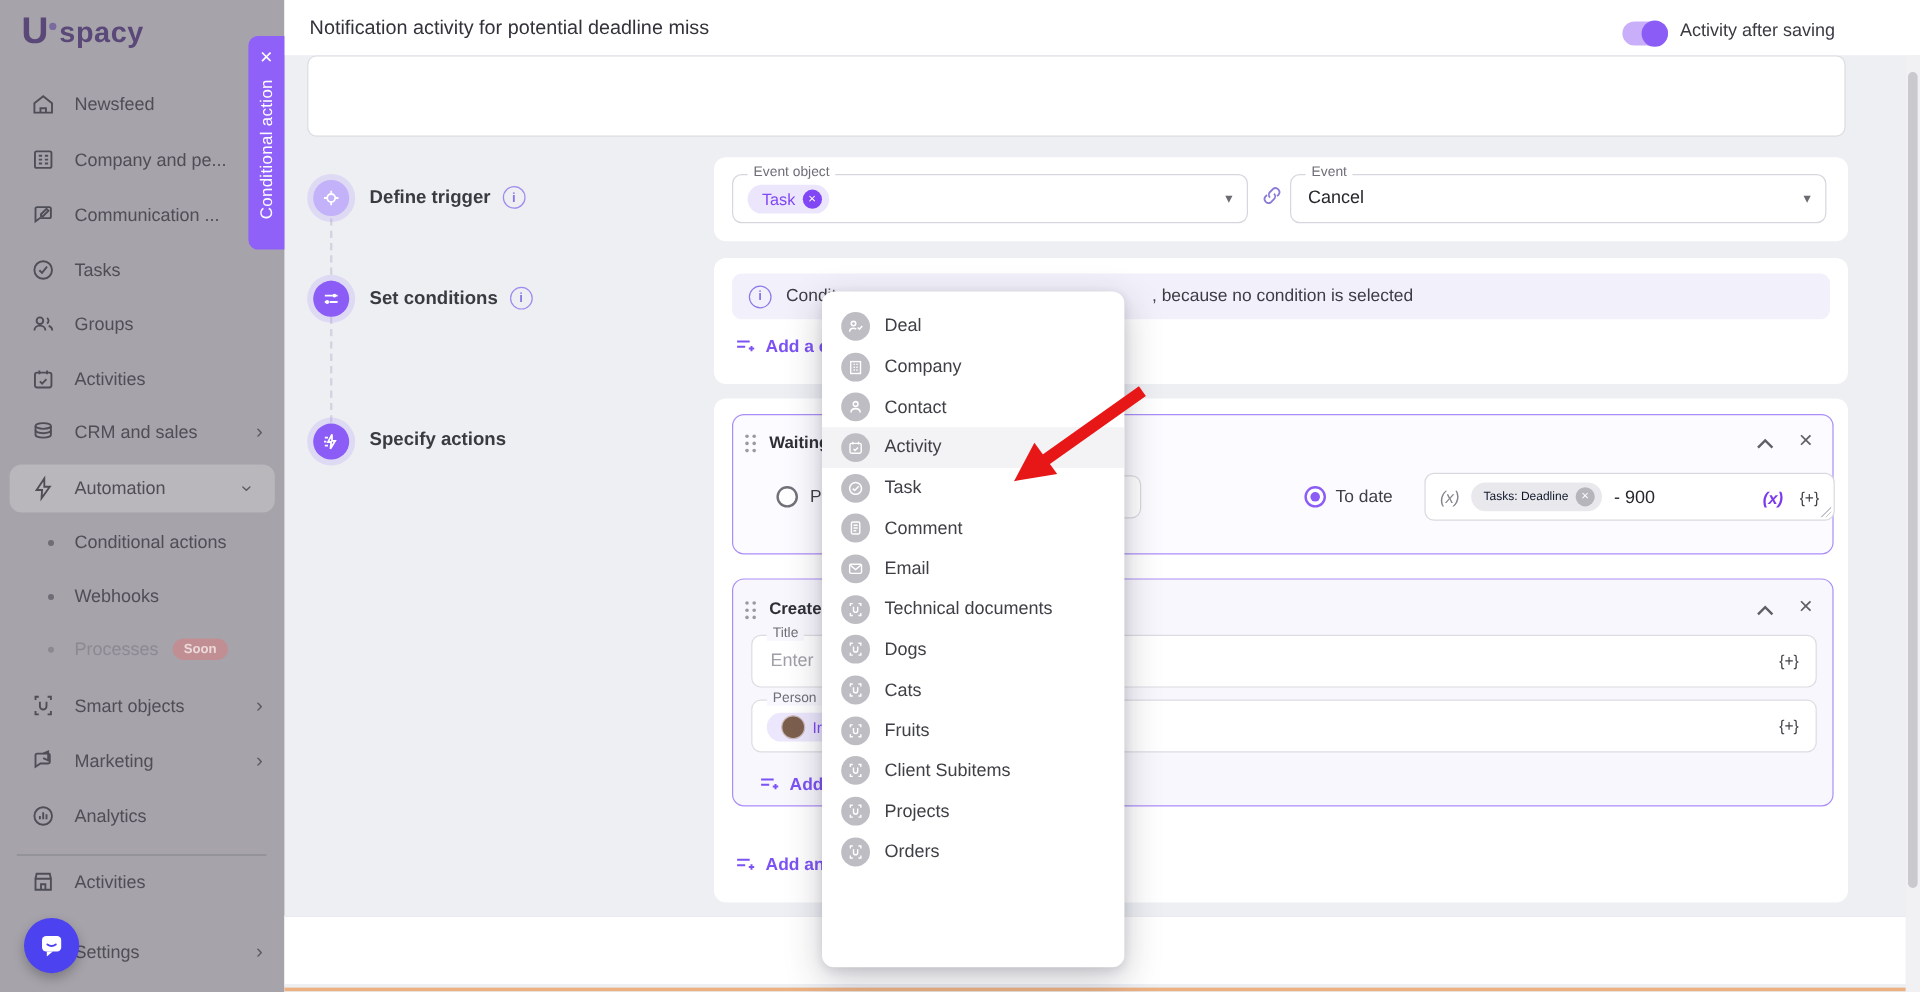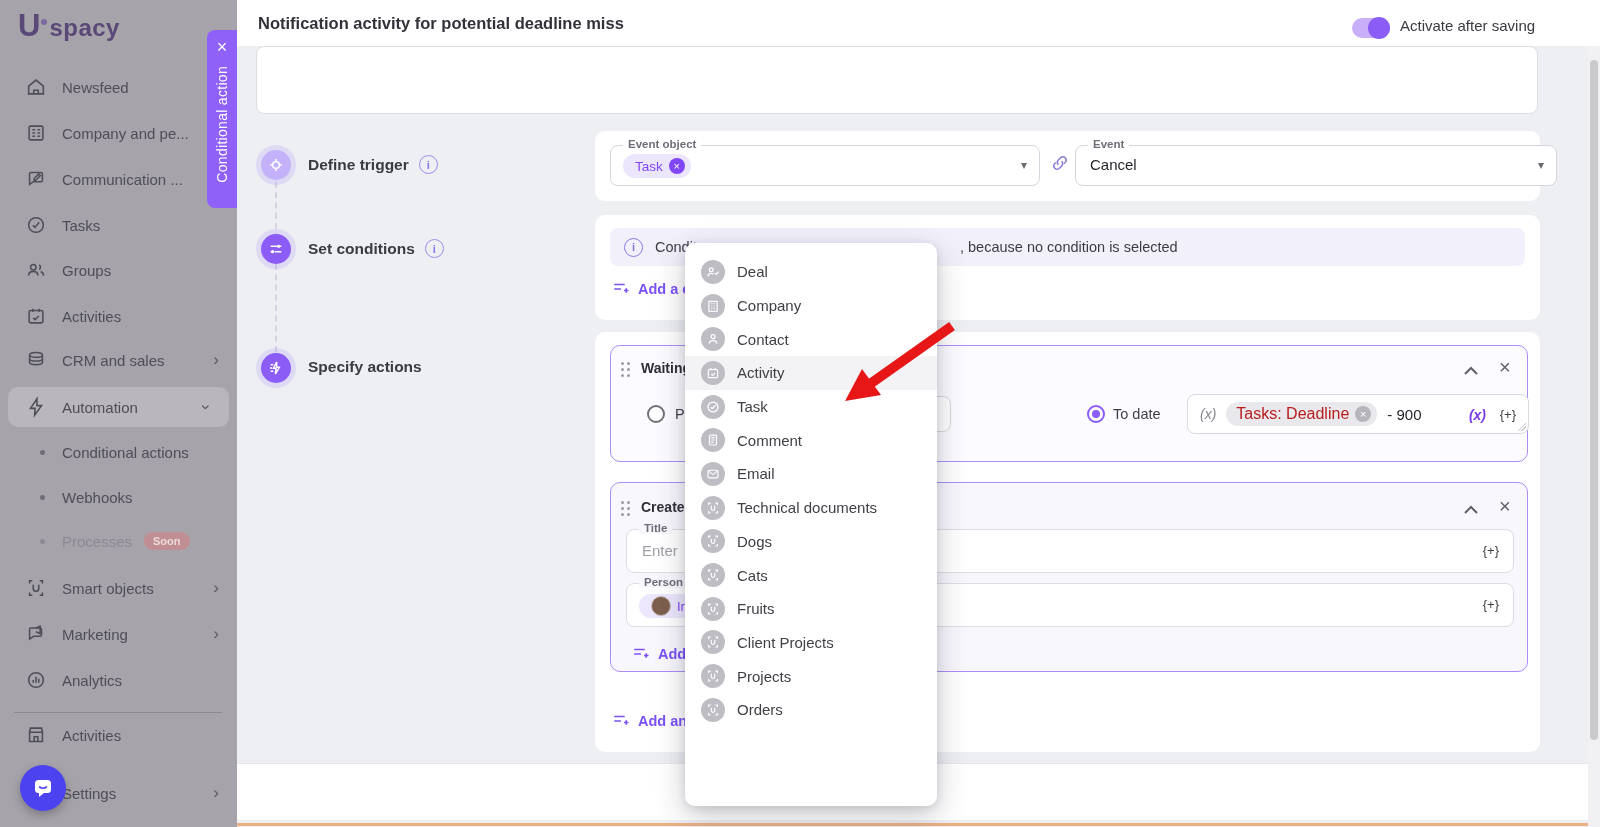--- a/index.html
+++ b/index.html
@@ -23,36 +23,36 @@
   .dimrow{color:#8b8992;}
   .soon{margin-left:12px;background:#c18f93;color:#ecd9da;font-size:11px;font-weight:700;padding:3px 9px;border-radius:10px;}
   .sdivider{left:14px;width:208px;height:1px;background:rgba(90,88,98,.35);}
   .chat-bubble{left:20px;top:765px;width:46px;height:46px;border-radius:50%;background:#4c42f0;display:flex;align-items:center;justify-content:center;z-index:8;box-shadow:0 4px 10px rgba(0,0,0,.25);}
   
   .side-tab{left:207px;top:30px;width:30px;height:178px;background:#9061f8;border-radius:8px 0 0 8px;z-index:7;display:flex;flex-direction:column;align-items:center;}
   .side-tab .x{color:#fff;font-size:18px;line-height:1;margin-top:8px;cursor:pointer;}
   .side-tab .vlabel{writing-mode:vertical-rl;transform:rotate(180deg);color:#fff;font-size:14px;margin-top:10px;letter-spacing:.3px;}
   
   .modal-header{left:237px;top:0;width:1363px;height:46px;background:#fff;z-index:3;}
-  .m-title{left:258px;top:14px;font-size:16.5px;font-weight:700;color:#32323a;text-align:right;}
+  .m-title{left:258px;top:14px;font-size:16.5px;font-weight:400;color:#32323a;text-align:right;}
   .toggle{left:1352px;top:18px;width:38px;height:20px;border-radius:10px;background:#c9aef9;}
   .toggle .knob{position:absolute;right:0;top:-1px;width:22px;height:22px;border-radius:50%;background:#8b5cf6;}
   .toggle-label{left:1400px;top:17px;font-size:15px;color:#3a3a42;}
   .desc-box{left:256px;top:46px;width:1282px;height:68px;background:#fff;border:1px solid #dcdce2;border-radius:8px;box-sizing:border-box;z-index:2;}
   
   .step-line{left:275px;top:182px;width:0;height:170px;border-left:2px dashed #d6d2e2;z-index:1;}
   .step-ic{width:30px;height:30px;border-radius:50%;display:flex;align-items:center;justify-content:center;box-shadow:0 0 0 5px rgba(159,124,249,.18);z-index:2;}
   .step-ic.light{background:#c3b1fa;}
   .step-ic.solid{background:#8b5cf6;}
   .step-label{font-size:15.5px;font-weight:600;color:#3a3a41;white-space:nowrap;display:flex;align-items:center;z-index:2;}
   .info-i{display:inline-flex;align-items:center;justify-content:center;width:17px;height:17px;border-radius:50%;border:1.5px solid #9f8bef;color:#8a76e8;font-size:11px;font-weight:600;margin-left:10px;font-style:normal;}
   
   .card{background:#fff;border-radius:10px;z-index:1;}
   .fset{position:absolute;background:#fff;border:1px solid #d6d6de;border-radius:8px;box-sizing:border-box;}
-  .flabel{position:absolute;top:-8px;left:12px;font-size:11.5px;color:#6e6e78;background:#fff;padding:0 5px;font-weight:bold;}
+  .flabel{position:absolute;top:-8px;left:12px;font-size:11.5px;color:#6e6e78;background:#fff;padding:0 5px;}
   .fval{position:absolute;left:14px;top:10px;font-size:15px;color:#26262c;}
   .sel-arrow{position:absolute;right:12px;top:12px;color:#6b6b72;font-size:12px;}
   .chip-purple{position:absolute;display:flex;align-items:center;background:#ece6fd;border-radius:12px;height:24px;padding:0 6px 0 12px;}
   .chip-purple .t{color:#8247f5;font-size:13.5px;margin-right:6px;}
   .chip-x{width:16px;height:16px;border-radius:50%;background:#8247f5;color:#fff;font-size:11px;display:flex;align-items:center;justify-content:center;line-height:1;}
   .banner{background:#f2f0fa;border-radius:8px;display:flex;align-items:center;}
   .banner-text{font-size:14.5px;color:#3c3c44;}
   .plink{display:flex;align-items:center;color:#7c52f5;font-size:14.5px;font-weight:600;cursor:pointer;}
   .plink svg{margin-right:8px;}
   
@@ -63,21 +63,21 @@
   .blk-x{position:absolute;color:#5f5f66;font-size:20px;line-height:1;cursor:pointer;}
   .radio{position:absolute;width:18px;height:18px;border-radius:50%;box-sizing:border-box;border:2px solid #71717a;background:#fff;}
   .radio.on{border-color:#8b5cf6;}
   .radio.on::after{content:"";position:absolute;left:3px;top:3px;width:8px;height:8px;border-radius:50%;background:#8b5cf6;}
   .rlabel{position:absolute;font-size:14.5px;color:#3f3f46;}
   .input-box{position:absolute;background:#fff;border:1px solid #d9d9df;border-radius:8px;box-sizing:border-box;}
   .fx{font-style:italic;font-size:14px;color:#85858d;}
   .fx.purple{color:#7c3aed;font-weight:600;}
   .plus-tok{font-size:13px;color:#3f3f46;}
   .chip-grey{display:flex;align-items:center;background:#e9e9ed;border-radius:12px;height:24px;padding:0 6px 0 10px;}
-  .chip-grey .t{color:#b91c1c;font-size:16px;margin-right:6px;white-space:nowrap;}
+  .chip-grey .t{color:#0f172a;font-size:10px;margin-right:6px;white-space:nowrap;}
   .chip-grey .chip-x{background:#b5b5bb;}
   .resize-corner{position:absolute;right:2px;bottom:2px;width:9px;height:9px;background:
      linear-gradient(135deg,transparent 0 50%,#c6c6cc 50% 57%,transparent 57% 72%,#c6c6cc 72% 79%,transparent 79%);}
   .ph{color:#a0a0a8;font-size:15px;}
   .chev-up{stroke:#5f5f66;stroke-width:2;fill:none;}
   
   .dropdown{left:685px;top:243px;width:252px;height:563px;background:#fff;border-radius:10px;z-index:5;
      box-shadow:0 10px 30px rgba(40,40,60,.25),0 2px 8px rgba(40,40,60,.12);padding-top:12px;box-sizing:border-box;overflow:hidden;}
   .ditem{height:33.7px;display:flex;align-items:center;padding-left:16px;cursor:pointer;}
   .ditem.hl{background:#f3f3f5;}
@@ -262,21 +262,21 @@
   <div class="side-tab abs">
     <span class="x">×</span>
     <span class="vlabel">Conditional action</span>
   </div>
 
   <div class="modal-header abs"></div>
   <div class="m-title abs" style="z-index: 3; left: 258px; top: 14px;">Notification activity for potential deadline miss</div>
   <div class="toggle abs" style="z-index: 3; left: 1352px; top: 18px;">
       <span class="knob"></span>
     </div>
-  <div class="toggle-label abs" style="z-index: 3; left: 1400px; top: 17px;">Activate after saving</div>
+  <div class="toggle-label abs" style="z-index: 3; left: 1400px; top: 17px;">Activity after saving</div>
 
   <div class="desc-box abs"></div>
 
   <div class="sb-track abs"></div>
   <div class="sb-thumb abs"></div>
 
   <div class="step-line abs"></div>
   <div class="step-ic light abs" style="left:261px;top:150px">
     <svg width="16" height="16" viewBox="0 0 24 24" fill="none" stroke="#fff" stroke-width="2.2">
         <circle cx="12" cy="12" r="5"></circle>
@@ -316,21 +316,21 @@
         <span class="chip-x">×</span>
       </span>
       <span class="sel-arrow">▾</span>
     </div>
     <div class="abs" style="left:455px;top:22px">
       <svg width="20" height="20" viewBox="0 0 24 24" fill="none" stroke="#8a7bd8" stroke-width="1.8">
           <path d="M10 14 a4 4 0 0 1 0-5.6 l3-3 a4 4 0 0 1 5.6 5.6 l-1.6 1.6"></path>
           <path d="M14 10 a4 4 0 0 1 0 5.6 l-3 3 a4 4 0 0 1-5.6-5.6 l1.6-1.6"></path>
         </svg>
     </div>
-    <div class="fset" style="left:480px;top:14px;width:482px;height:41px">
+    <div class="fset" style="left:480px;top:14px;width:447px;height:41px">
       <span class="flabel">Event</span>
       <span class="fval">Cancel</span>
       <span class="sel-arrow">▾</span>
     </div>
   </div>
 
   <div class="card abs" style="left:595px;top:215px;width:945px;height:105px">
     <div class="banner abs" style="left:15px;top:13px;width:915px;height:38px">
       <span class="info-i" style="margin:0 12px 0 14px;border-color:#8b79e8">i</span>
       <span class="banner-text">Condit</span>
@@ -544,21 +544,21 @@
         </span>
       <span class="dlabel">Fruits</span>
     </div>
     <div class="ditem">
       <span class="dic">
           <svg width="14" height="14" viewBox="0 0 24 24" fill="none" stroke="#fff" stroke-width="2">
             <path d="M8 3.5H4.5V7M16 3.5h3.5V7M8 20.5H4.5V17M16 20.5h3.5V17"></path>
             <path d="M9 8v5a3 3 0 0 0 6 0V8"></path>
           </svg>
         </span>
-      <span class="dlabel">Client Projects</span>
+      <span class="dlabel">Client Subitems</span>
     </div>
     <div class="ditem">
       <span class="dic">
           <svg width="14" height="14" viewBox="0 0 24 24" fill="none" stroke="#fff" stroke-width="2">
             <path d="M8 3.5H4.5V7M16 3.5h3.5V7M8 20.5H4.5V17M16 20.5h3.5V17"></path>
             <path d="M9 8v5a3 3 0 0 0 6 0V8"></path>
           </svg>
         </span>
       <span class="dlabel">Projects</span>
     </div>

